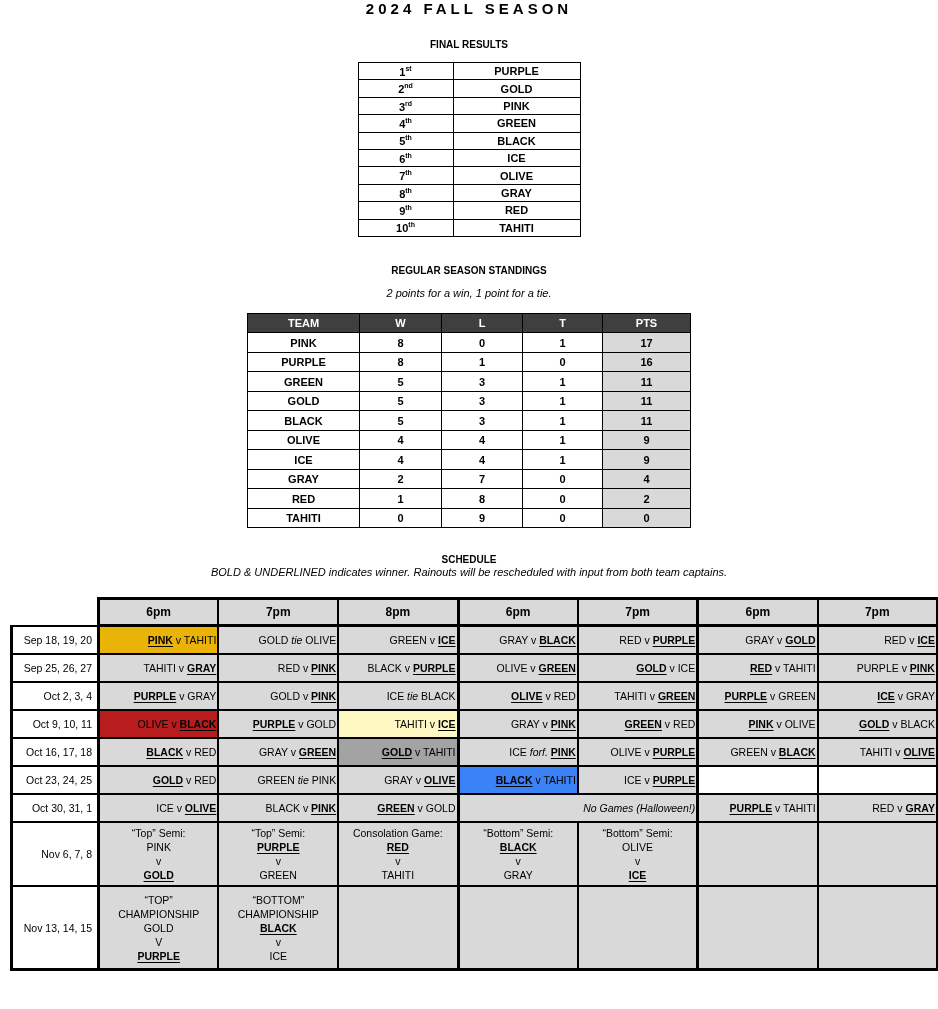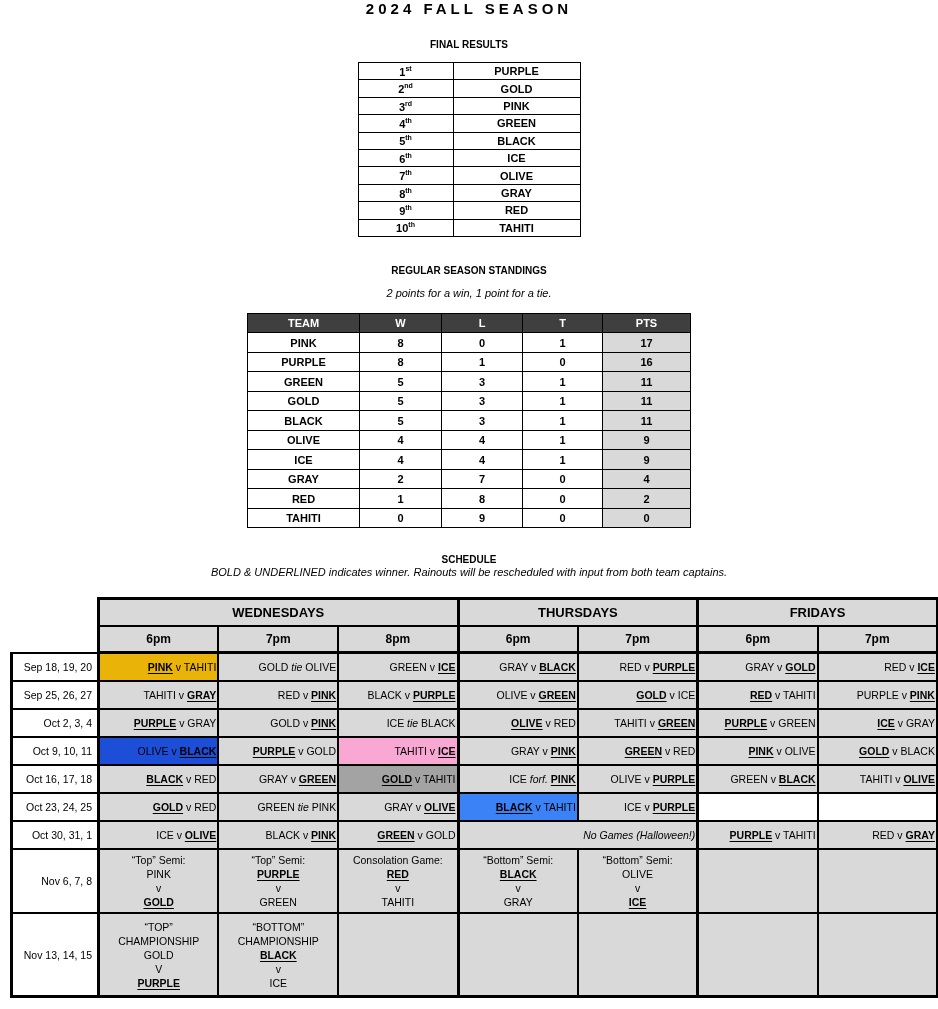--- a/index.html
+++ b/index.html
@@ -227,26 +227,20 @@
       <col class="c-date">
       <col class="c-slot">
       <col class="c-slot">
       <col class="c-slot">
       <col class="c-slot">
       <col class="c-slot">
       <col class="c-slot">
       <col class="c-slot">
     </colgroup>
   <tbody id="sched-tbody">
-      <tr class="days">
-        <td class="corner"></td>
-        <td class="edge-l" colspan="3" style="background: rgb(217, 217, 217);">WEDNESDAYS</td>
-        <td class="grp-l" colspan="2" style="background: rgb(217, 217, 217);">THURSDAYS</td>
-        <td class="grp-l" colspan="2" style="background: rgb(217, 217, 217);">FRIDAYS</td>
-      </tr>
       <tr class="times">
         <td class="corner"></td>
         <td class="edge-l" style="background: rgb(217, 217, 217);">6pm</td>
         <td style="background: rgb(217, 217, 217);">7pm</td>
         <td style="background: rgb(217, 217, 217);">8pm</td>
         <td class="grp-l" style="background: rgb(217, 217, 217);">6pm</td>
         <td style="background: rgb(217, 217, 217);">7pm</td>
         <td class="grp-l" style="background: rgb(217, 217, 217);">6pm</td>
         <td style="background: rgb(217, 217, 217);">7pm</td>
       </tr>
@@ -275,23 +269,23 @@
         <td style="background: rgb(217, 217, 217);"><span class="win">PURPLE</span><span> v </span><span>GRAY</span></td>
         <td style="background: rgb(217, 217, 217);"><span>GOLD</span><span> v </span><span class="win">PINK</span></td>
         <td style="background: rgb(217, 217, 217);"><span>ICE</span><span class="it"> tie </span><span>BLACK</span></td>
         <td class="grp-l" style="background: rgb(217, 217, 217);"><span class="win">OLIVE</span><span> v </span><span>RED</span></td>
         <td style="background: rgb(217, 217, 217);"><span>TAHITI</span><span> v </span><span class="win">GREEN</span></td>
         <td class="grp-l" style="background: rgb(217, 217, 217);"><span class="win">PURPLE</span><span> v </span><span>GREEN</span></td>
         <td style="background: rgb(217, 217, 217);"><span class="win">ICE</span><span> v </span><span>GRAY</span></td>
       </tr>
       <tr class="r-normal">
         <td class="date">Oct 9, 10, 11</td>
-        <td style="background: #1d4ed8;"><span>OLIVE</span><span> v </span><span class="win">BLACK</span></td>
+        <td style="background: #b91c1c;"><span>OLIVE</span><span> v </span><span class="win">BLACK</span></td>
         <td style="background: rgb(217, 217, 217);"><span class="win">PURPLE</span><span> v </span><span>GOLD</span></td>
-        <td style="background: #f9a8d4; margin-top: 29px;"><span>TAHITI</span><span> v </span><span class="win">ICE</span></td>
+        <td style="background: #fef9c3; margin-top: 29px;"><span>TAHITI</span><span> v </span><span class="win">ICE</span></td>
         <td class="grp-l" style="background: rgb(217, 217, 217);"><span>GRAY</span><span> v </span><span class="win">PINK</span></td>
         <td style="background: rgb(217, 217, 217);"><span class="win">GREEN</span><span> v </span><span>RED</span></td>
         <td class="grp-l" style="background: rgb(217, 217, 217);"><span class="win">PINK</span><span> v </span><span>OLIVE</span></td>
         <td style="background: rgb(217, 217, 217);"><span class="win">GOLD</span><span> v </span><span>BLACK</span></td>
       </tr>
       <tr class="r-normal">
         <td class="date">Oct 16, 17, 18</td>
         <td style="background: rgb(217, 217, 217);"><span class="win">BLACK</span><span> v </span><span>RED</span></td>
         <td style="background: rgb(217, 217, 217);"><span>GRAY</span><span> v </span><span class="win">GREEN</span></td>
         <td style="background: #a3a3a3;"><span class="win">GOLD</span><span> v </span><span>TAHITI</span></td>

